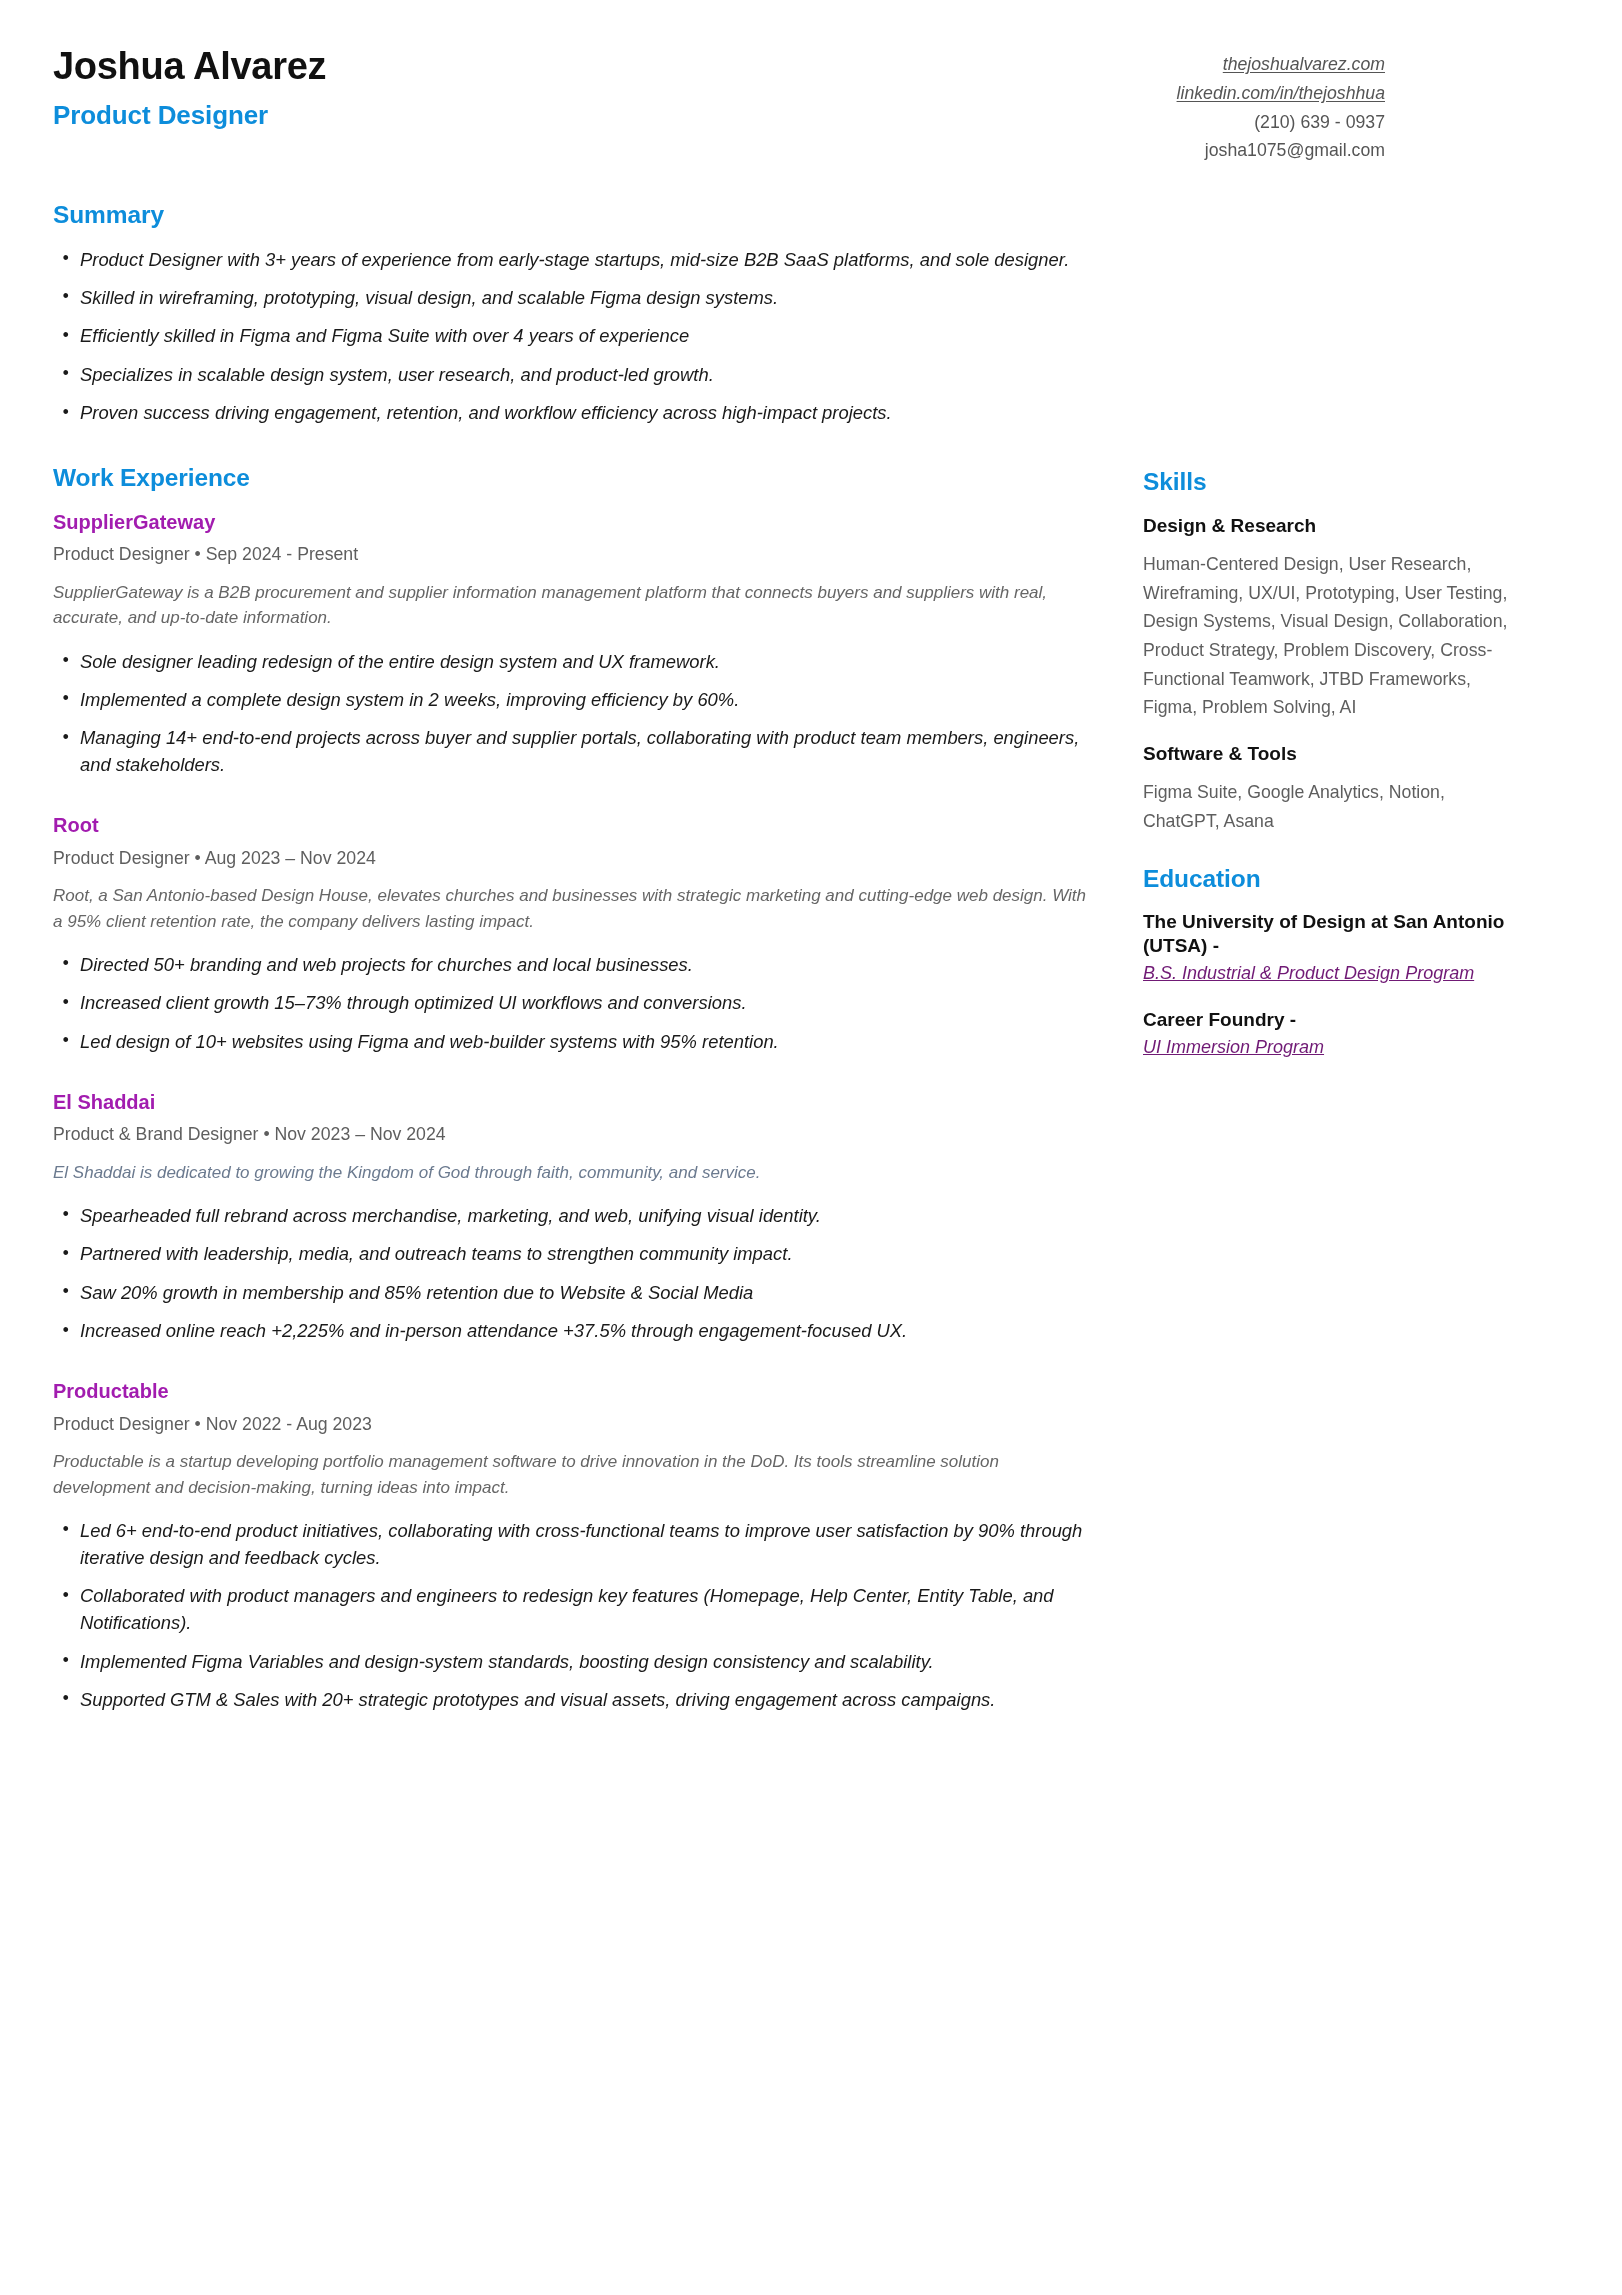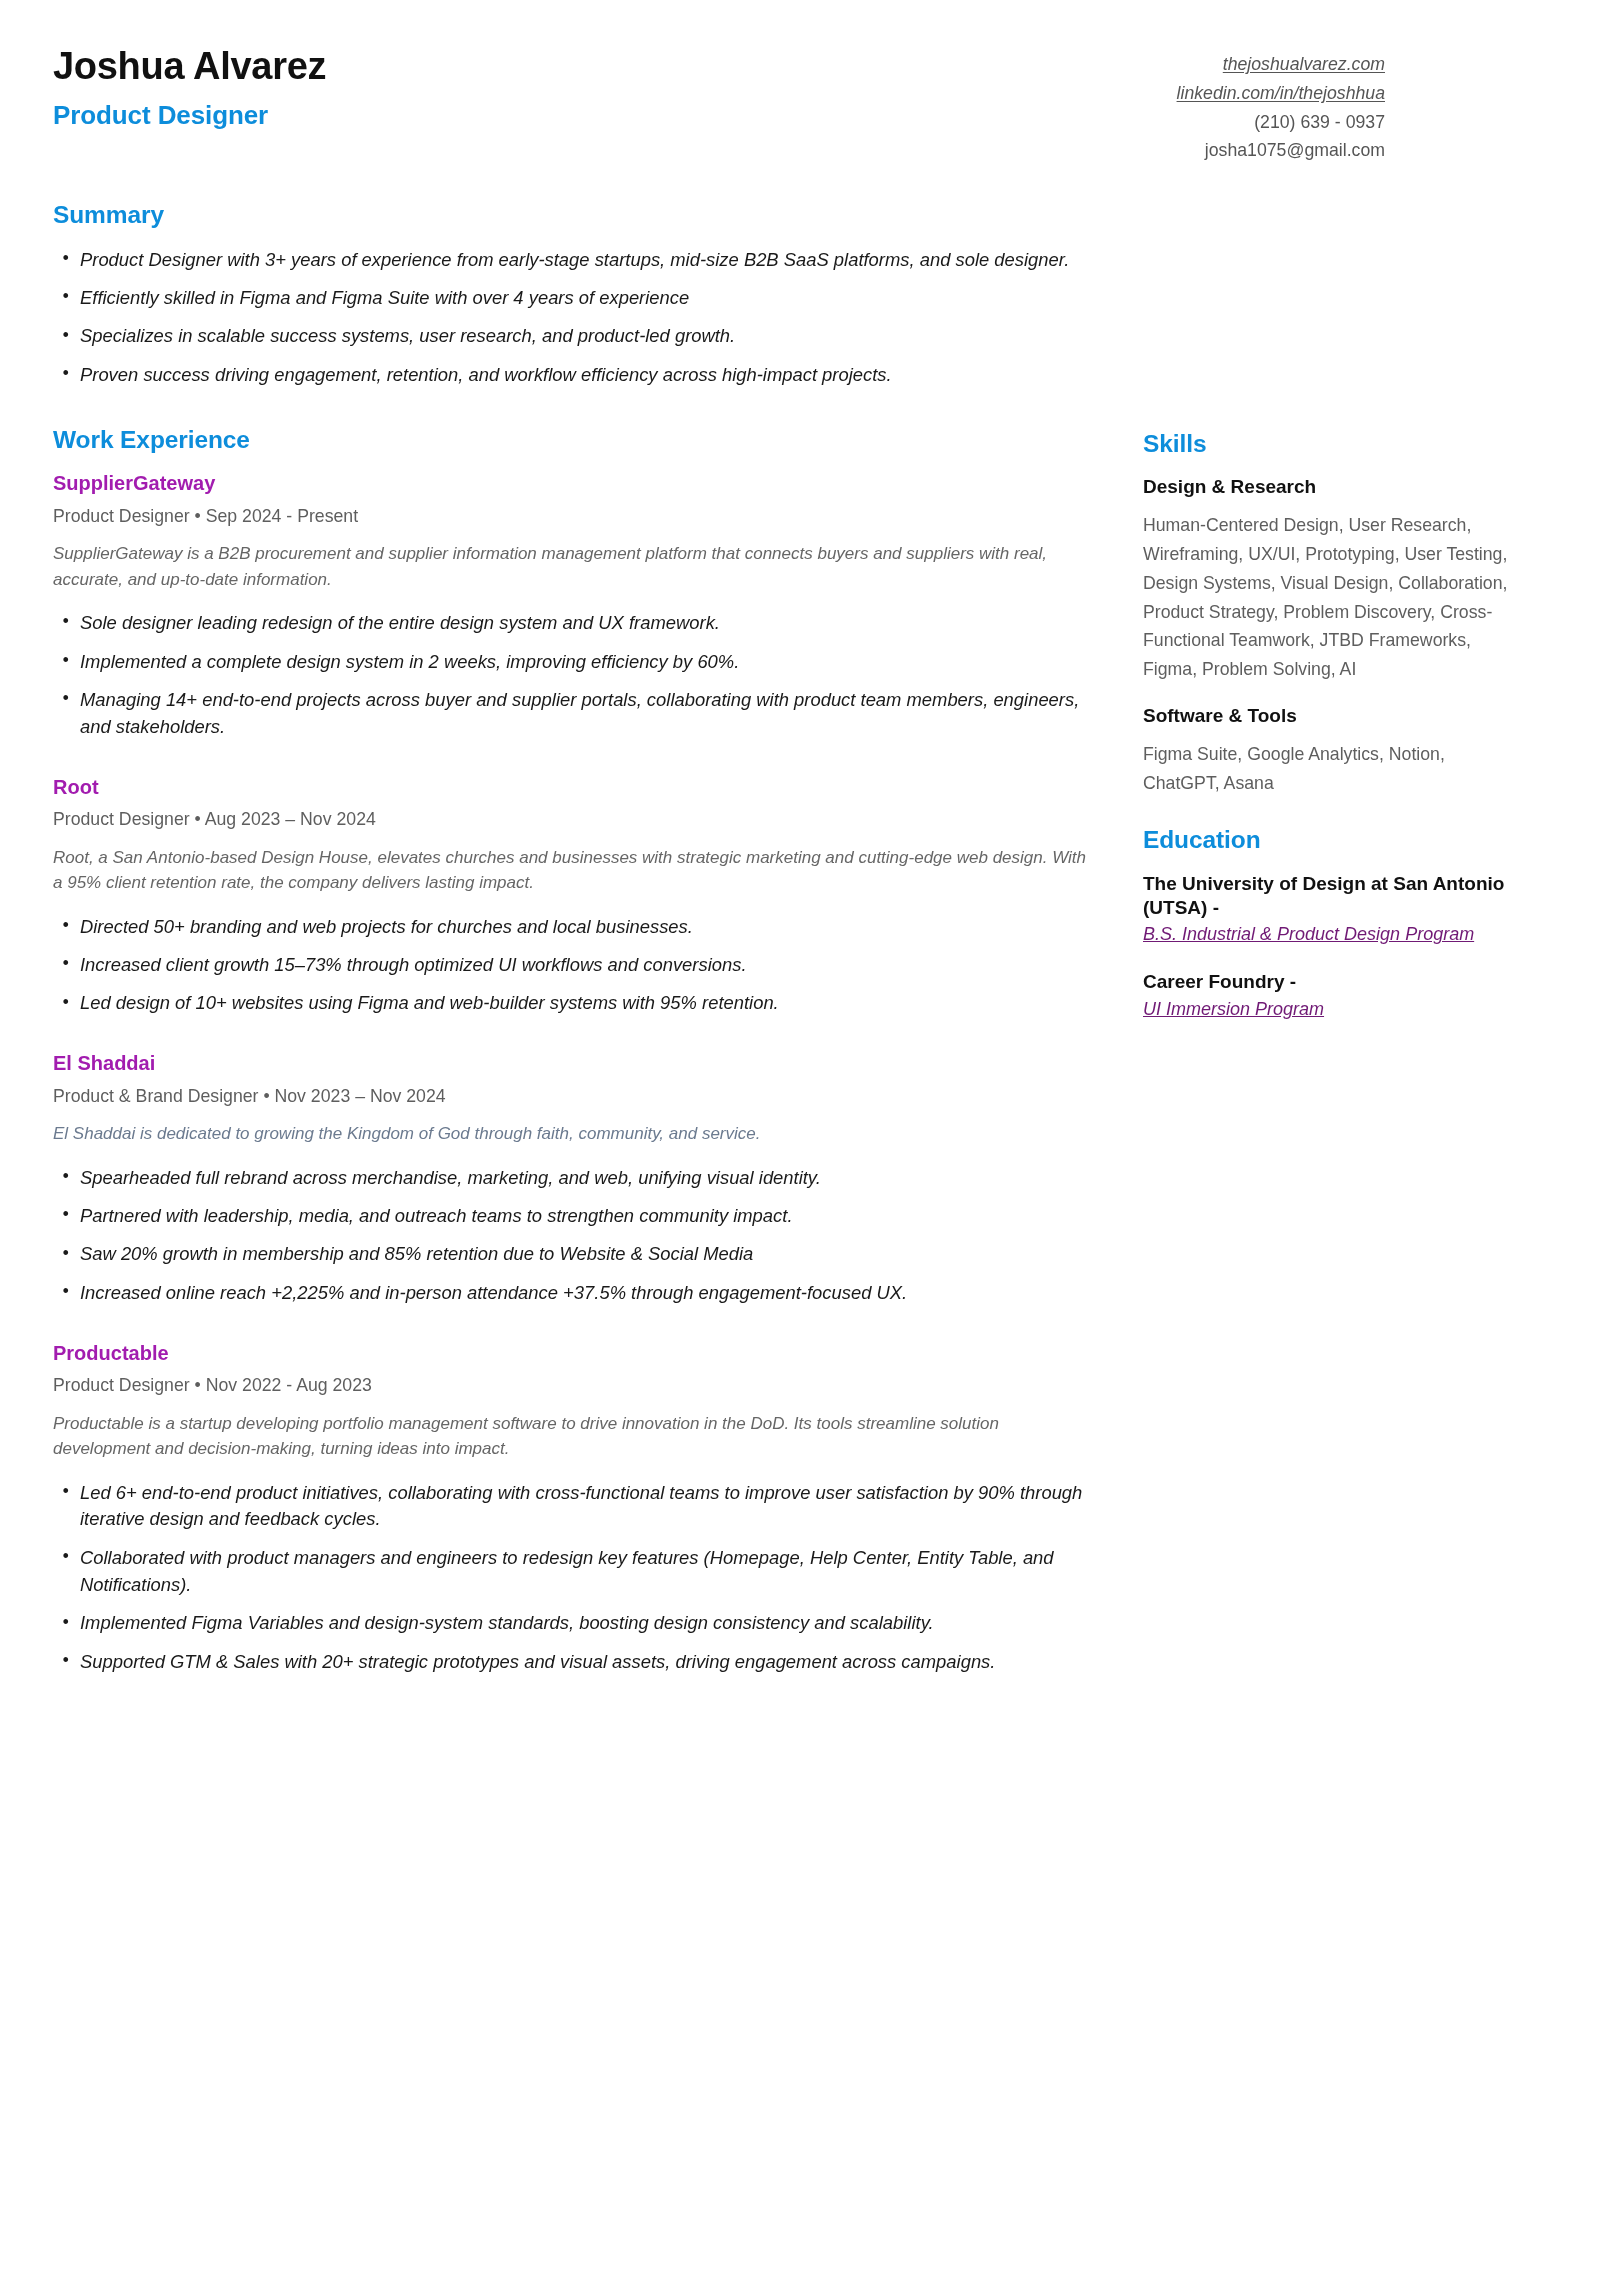--- a/index.html
+++ b/index.html
@@ -206,22 +206,23 @@
       <div class="contact-line link">linkedin.com/in/thejoshhua</div>
       <div class="contact-line">(210) 639 - 0937</div>
       <div class="contact-line">josha1075@gmail.com</div>
     </div>
   </div>
 
   <div class="summary">
     <h2 class="section-heading">Summary</h2>
     <ul class="bullets">
       <li>Product Designer with 3+ years of experience from early-stage startups, mid-size B2B SaaS platforms, and sole designer.</li>
+      <li>Skilled in wireframing, prototyping, visual design, and scalable Figma design systems.</li>
       <li>Efficiently skilled in Figma and Figma Suite with over 4 years of experience</li>
-      <li>Specializes in scalable success systems, user research, and product-led growth.</li>
+      <li>Specializes in scalable design system, user research, and product-led growth.</li>
       <li>Proven success driving engagement, retention, and workflow efficiency across high-impact projects.</li>
     </ul>
   </div>
 
   <div class="columns">
 
     <div class="col-main">
       <h2 class="section-heading">Work Experience</h2>
 
       <div class="job">

